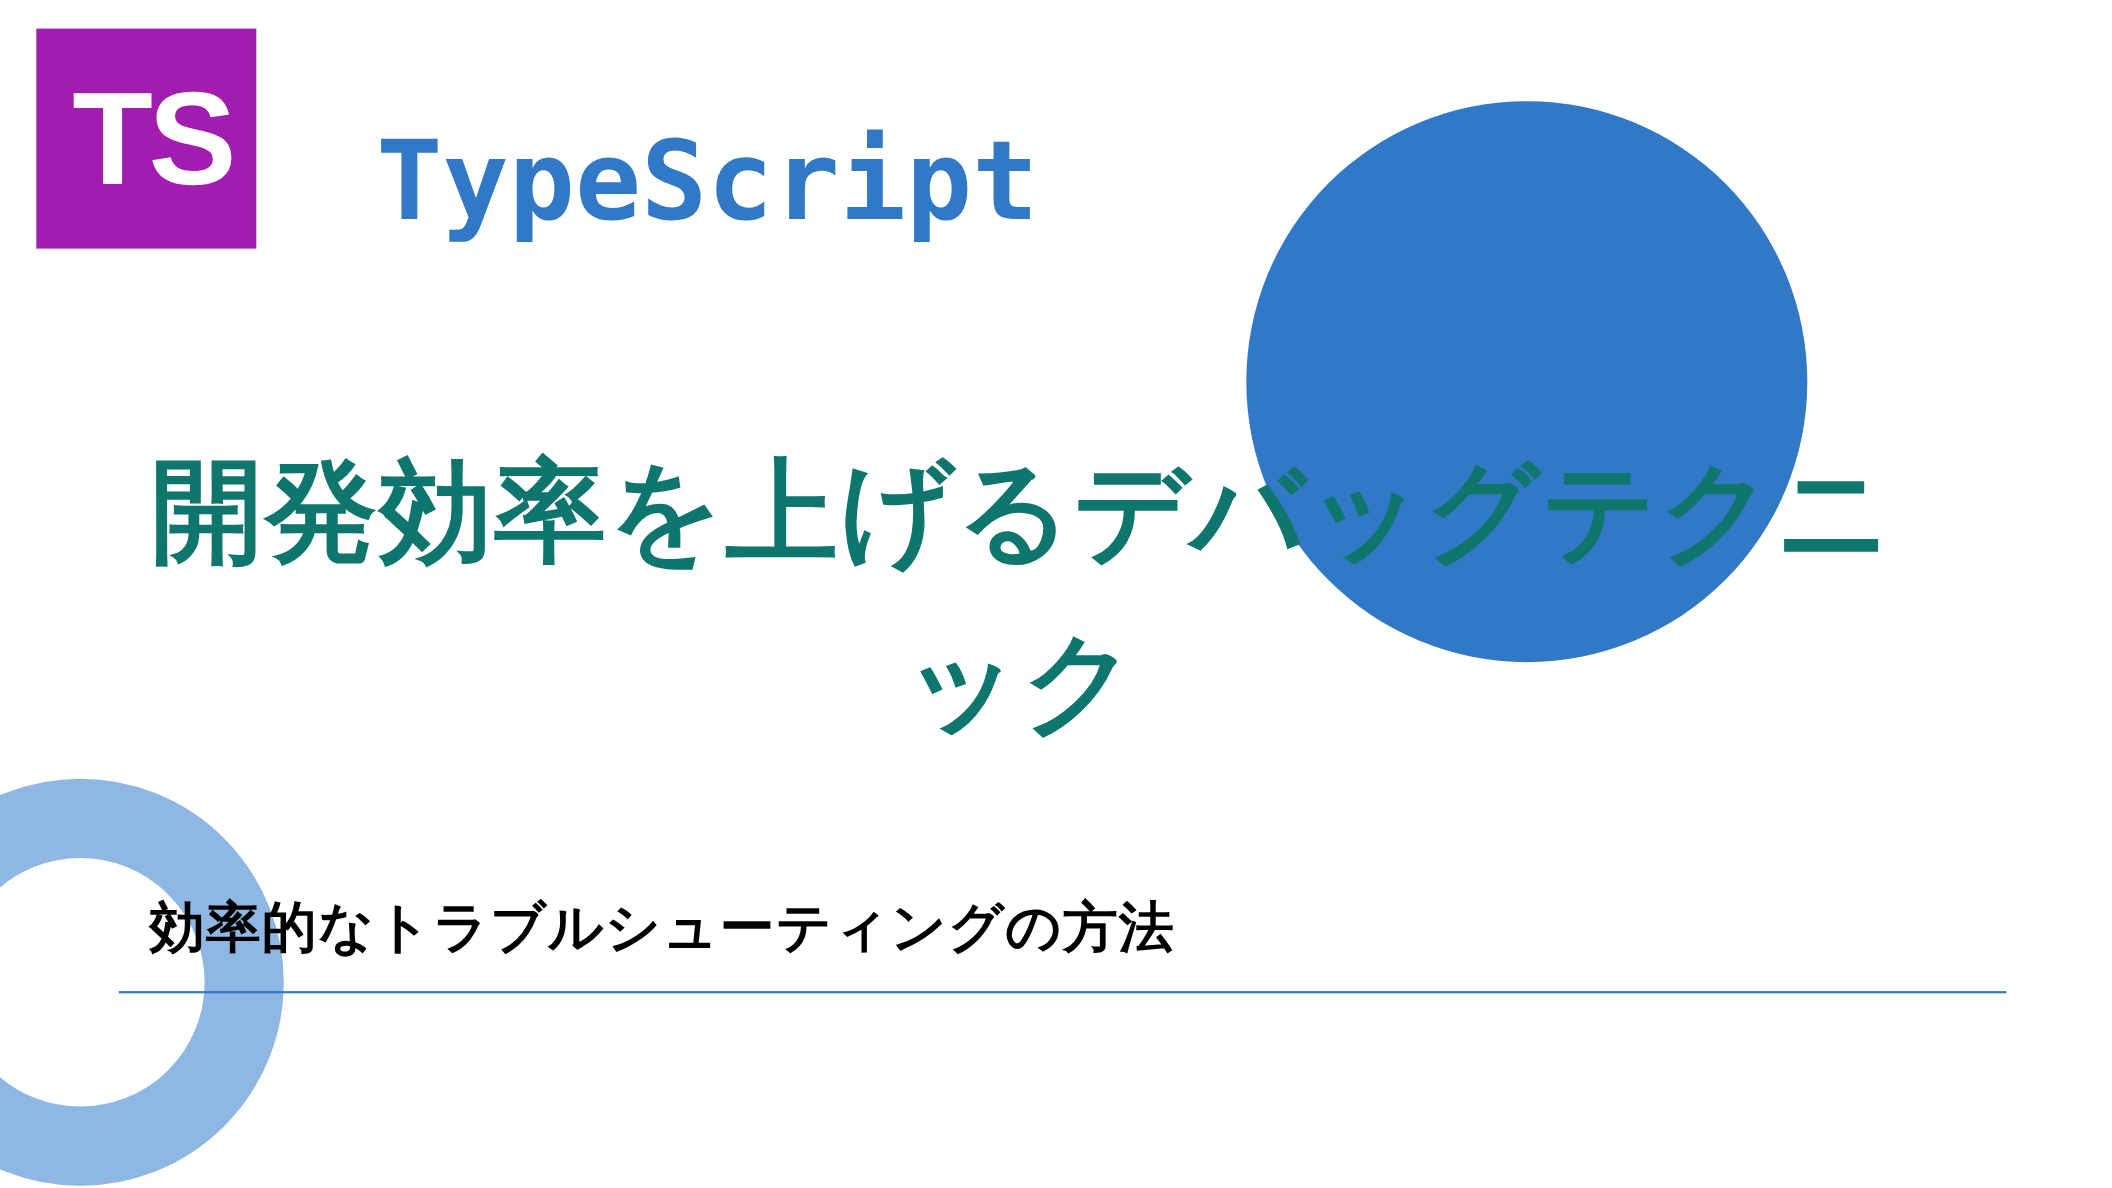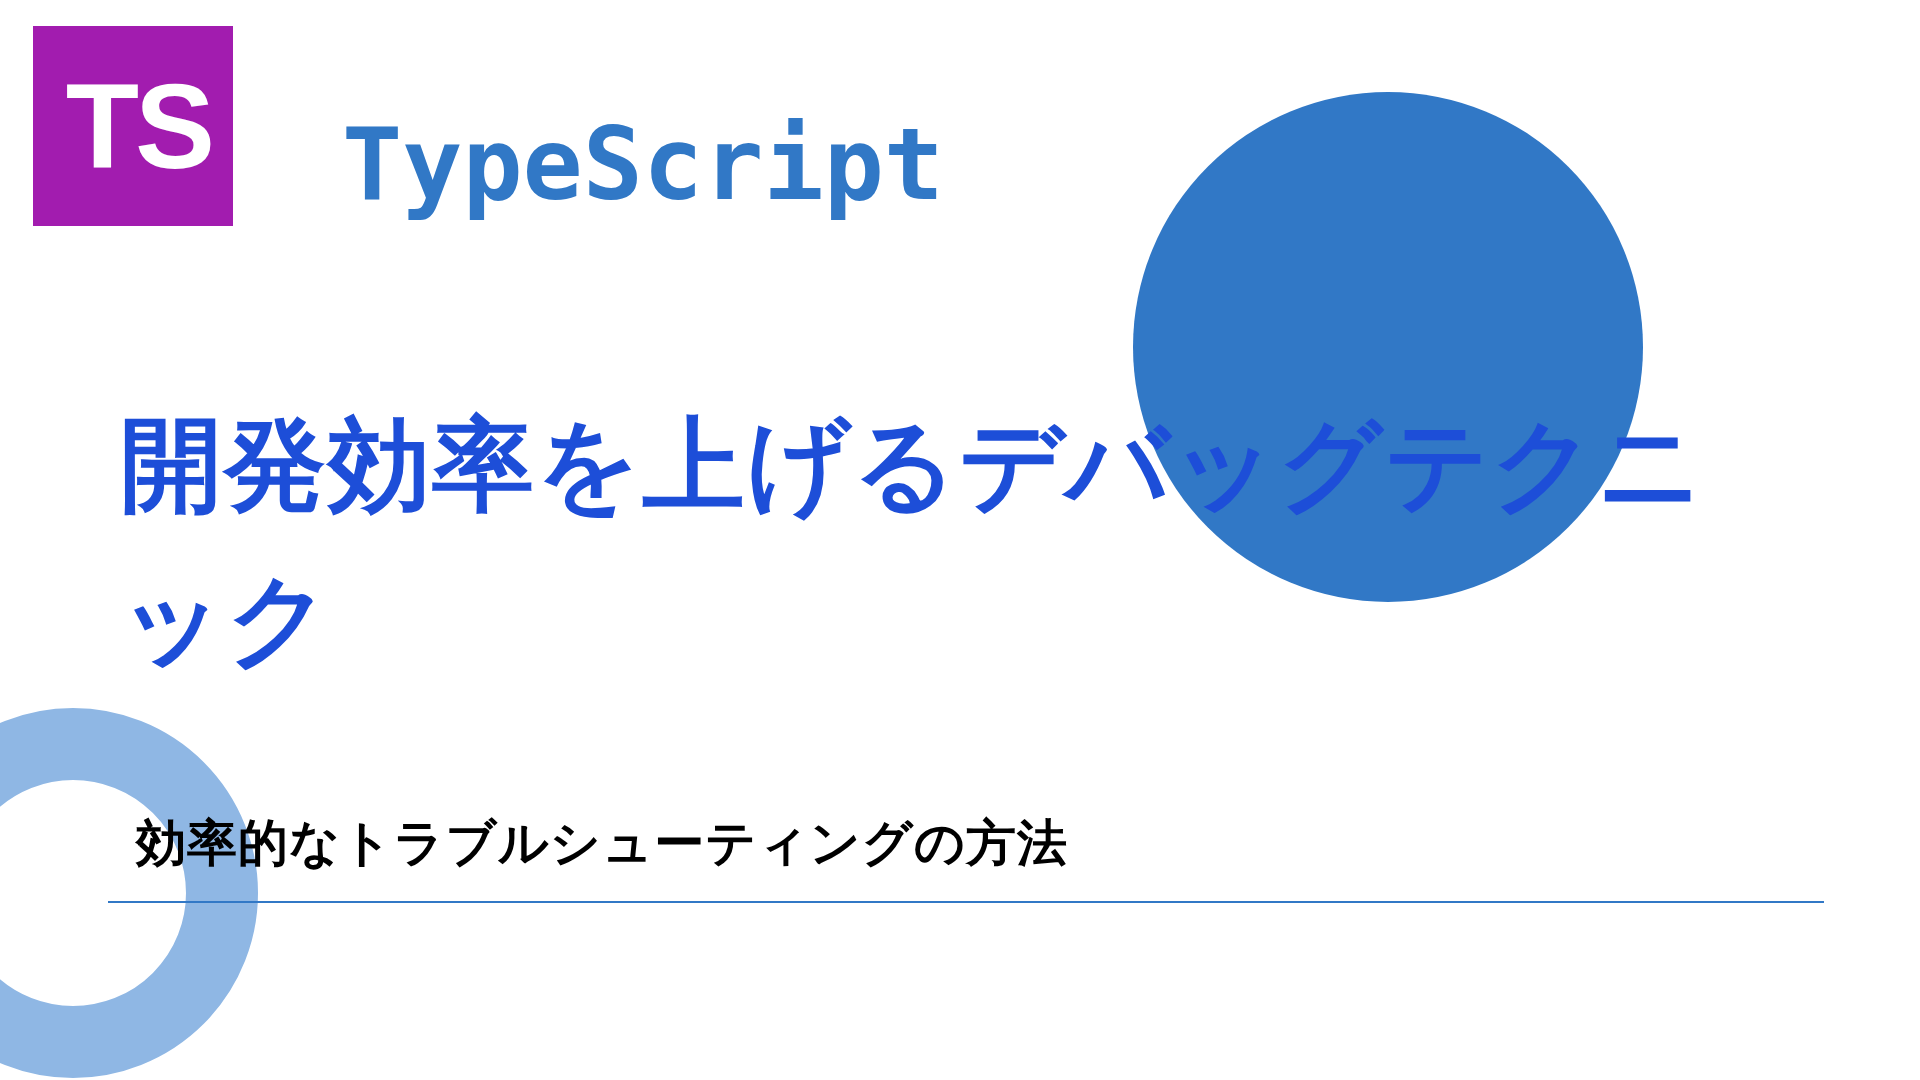--- a/index.html
+++ b/index.html
@@ -43,28 +43,29 @@
     position: absolute;
     top: 708px; left: -112px;
     width: 370px; height: 370px;
     border-radius: 50%;
     border: 72px solid #8fb7e4;
     box-sizing: border-box;
     z-index: 0;
   }
   .title {
     position: absolute;
-    top: 388px; left: 120px;
+    top: 388px; left: 104px;
     width: 1650px;
     font-size: 102px;
     font-weight: 800;
-    color: #1d4ed8;
+    color: #0f766e;
     line-height: 1.52;
     letter-spacing: 2px;
     z-index: 2;
+    text-align: center;
   }
   .subtitle-wrap {
     position: absolute;
     top: 810px; left: 108px;
     width: 1716px;
     z-index: 2;
   }
   .subtitle {
     font-size: 50px;
     font-weight: 800;

